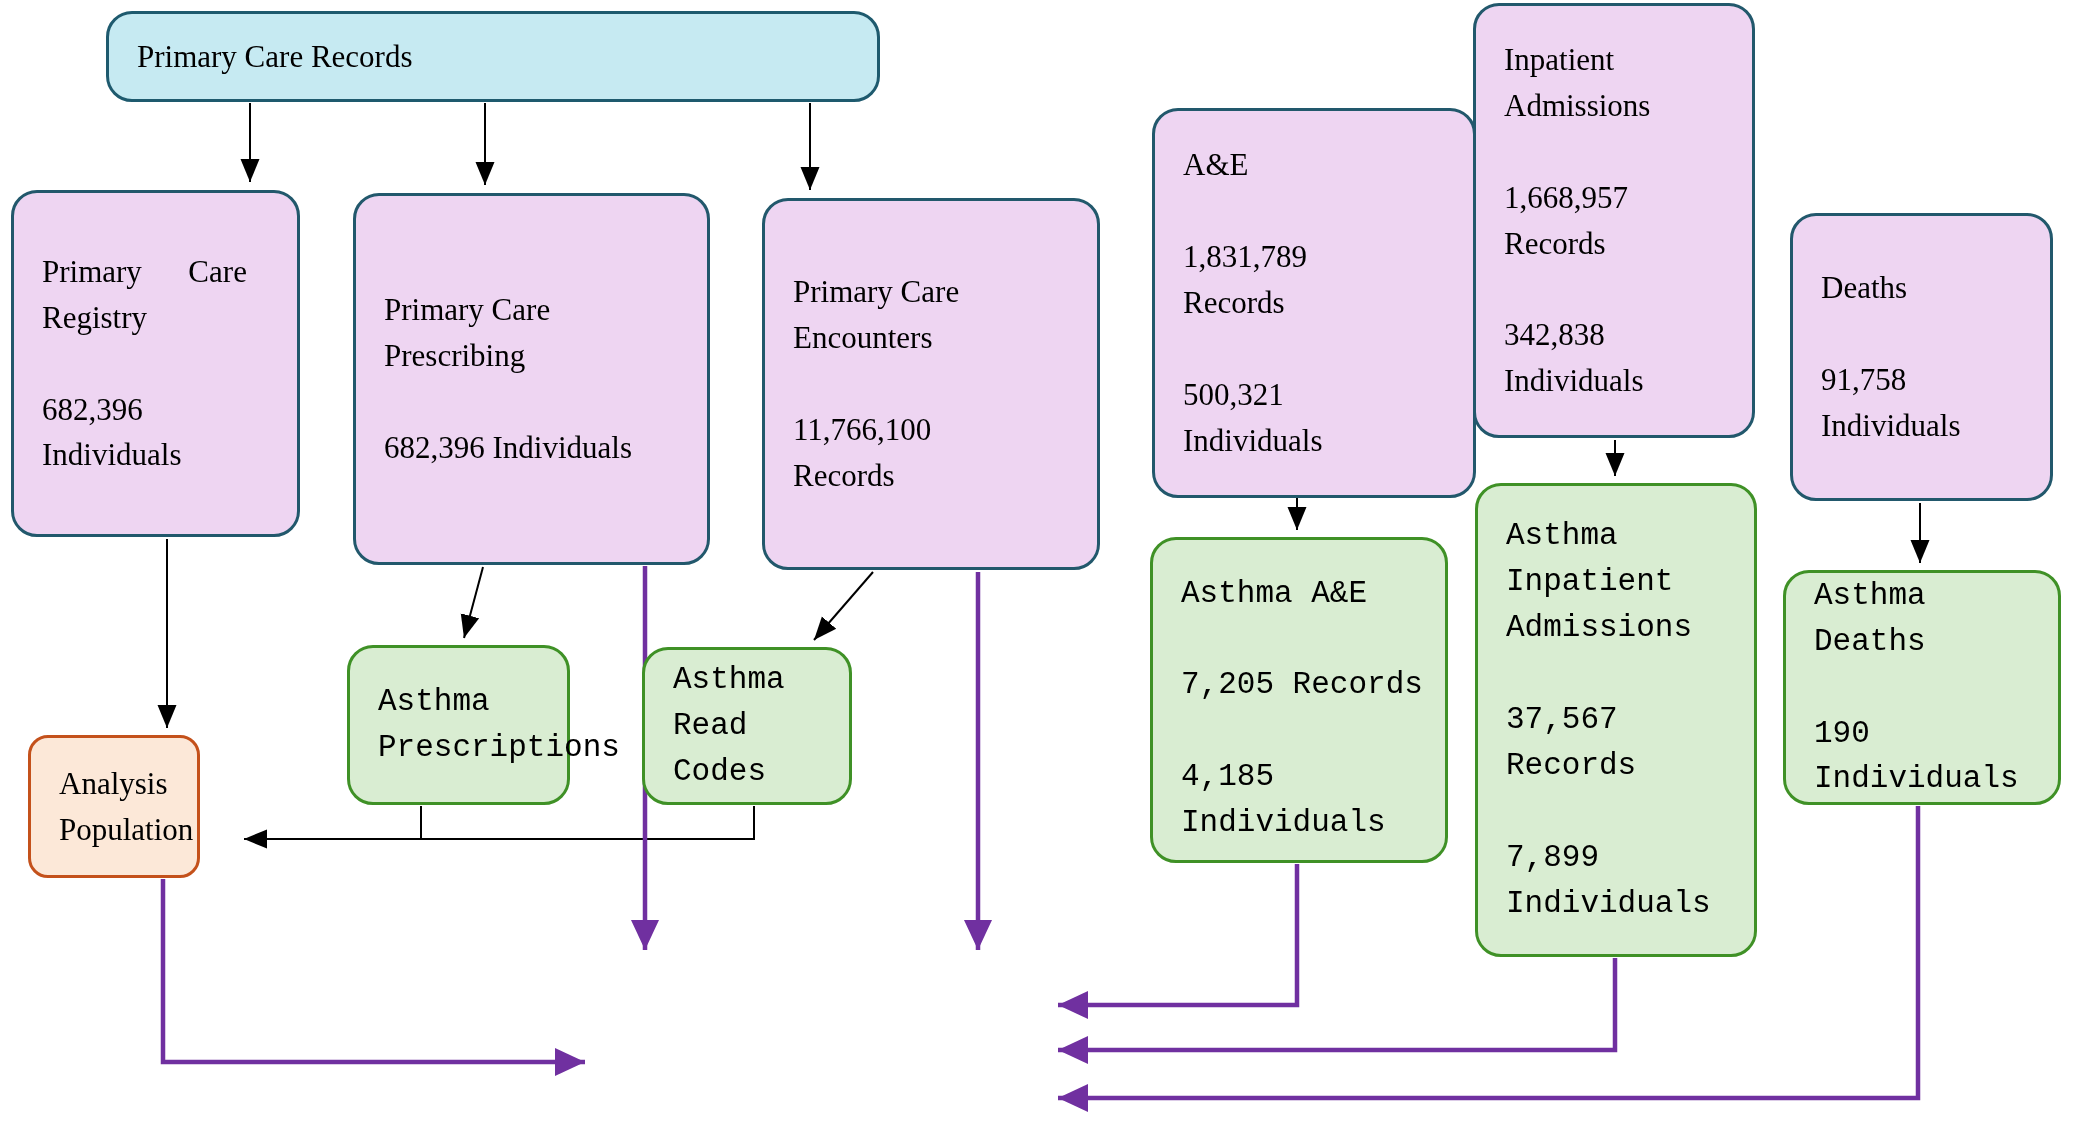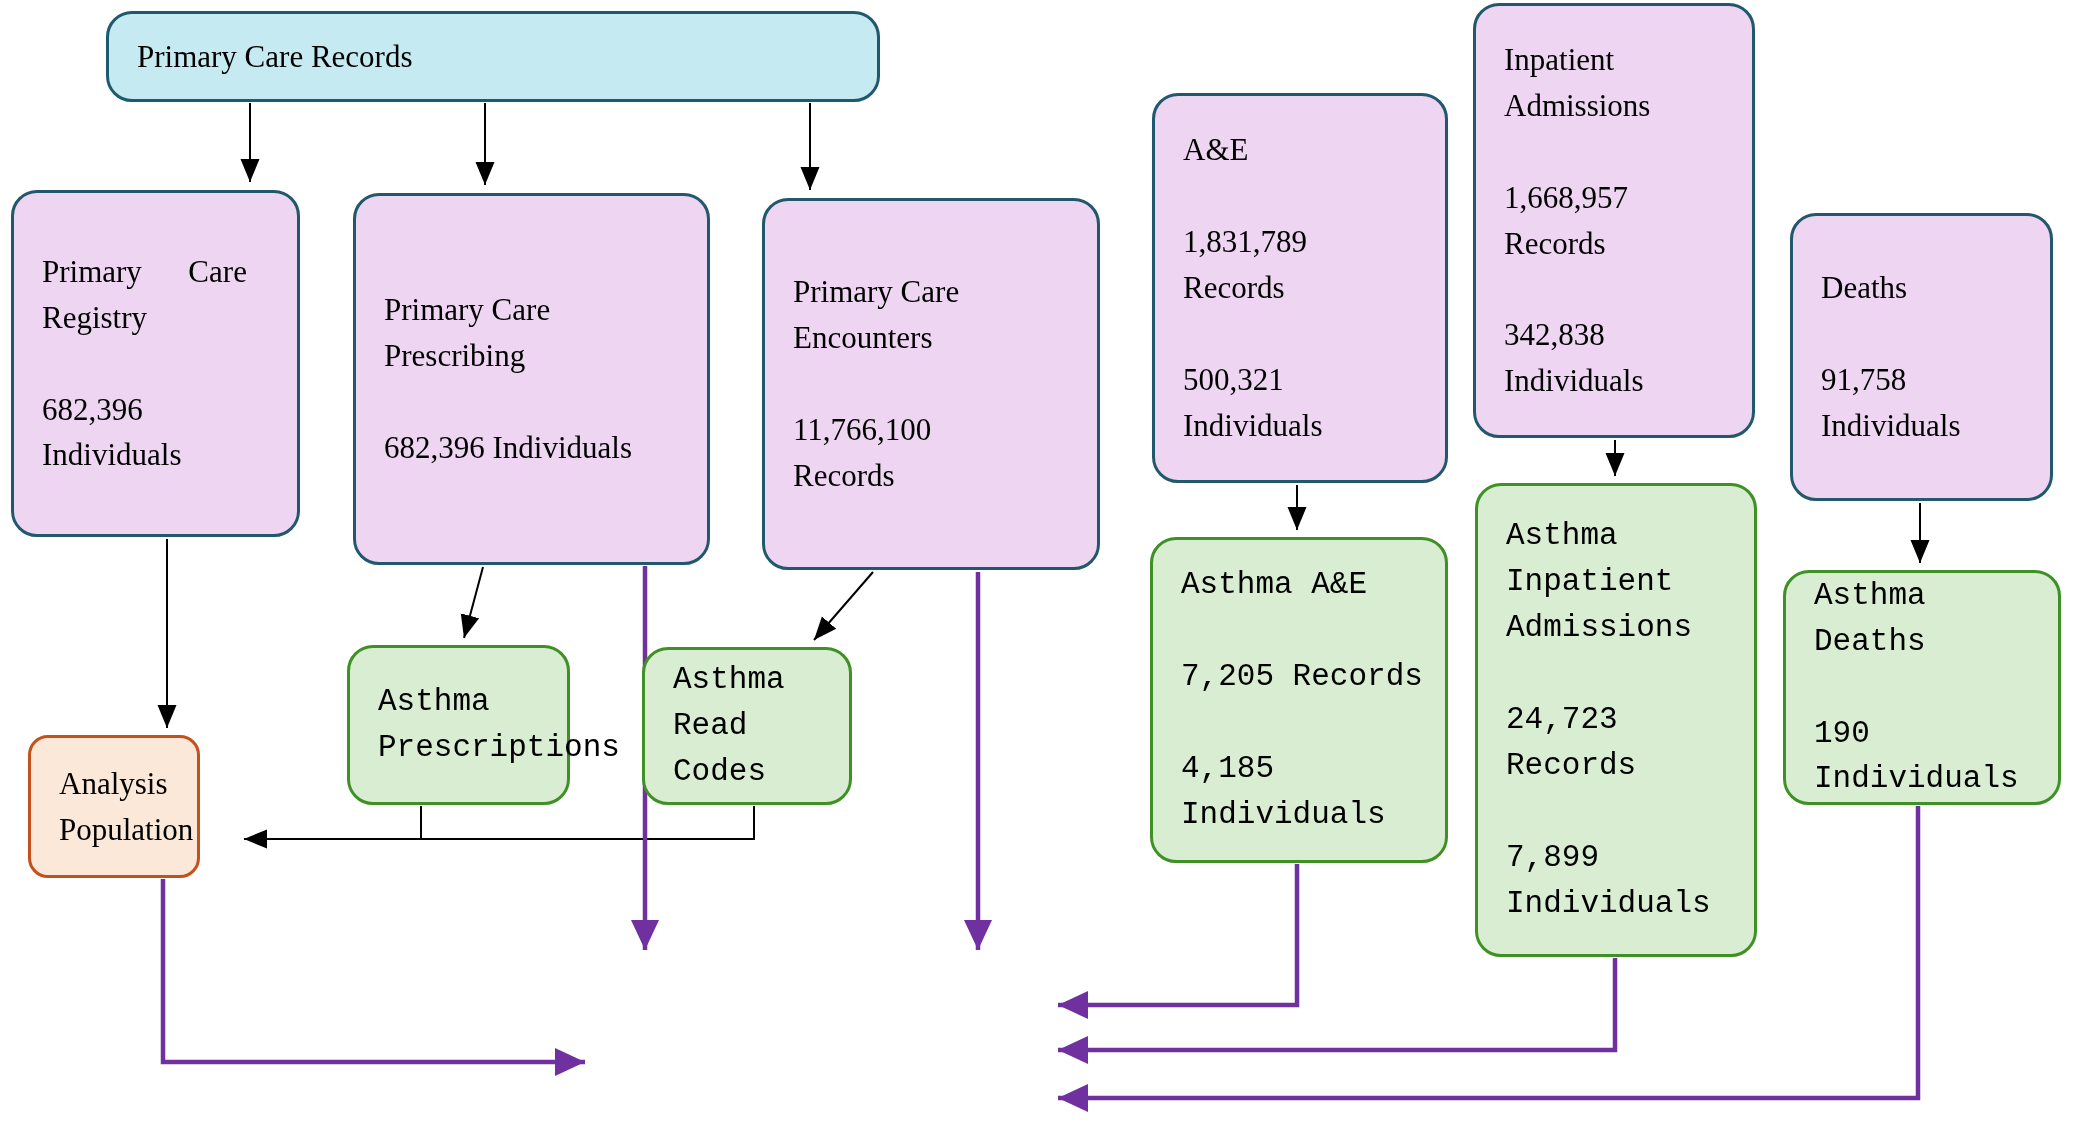--- a/index.html
+++ b/index.html
@@ -98,21 +98,21 @@
 
   <div class="node pink" style="left:762px;top:198px;width:338px;height:372px;">
     <div class="content">
       <div class="para">Primary Care
 Encounters</div>
       <div class="para">11,766,100
 Records</div>
     </div>
   </div>
 
-  <div class="node pink" style="left:1152px;top:93px;width:296px;height:390px;">
+  <div class="node pink" style="left:1152px;top:108px;width:324px;height:390px;">
     <div class="content">
       <div class="para">A&amp;E</div>
       <div class="para">1,831,789
 Records</div>
       <div class="para">500,321
 Individuals</div>
     </div>
   </div>
 
   <div class="node pink" style="left:1473px;top:3px;width:282px;height:435px;">
@@ -141,35 +141,35 @@
     </div>
   </div>
 
   <div class="node green" style="left:642px;top:647px;width:210px;height:158px;">
     <div class="content">
       <div class="para">Asthma
 Read Codes</div>
     </div>
   </div>
 
-  <div class="node green" style="left:1150px;top:537px;width:298px;height:326px;">
+  <div class="node green" style="left:1150px;top:537px;width:298px;height:326px;align-items:flex-end;">
     <div class="content">
       <div class="para">Asthma A&amp;E</div>
       <div class="para">7,205 Records</div>
       <div class="para">4,185
 Individuals</div>
     </div>
   </div>
 
   <div class="node green" style="left:1475px;top:483px;width:282px;height:474px;">
     <div class="content">
       <div class="para">Asthma
 Inpatient
 Admissions</div>
-      <div class="para">24,723
+      <div class="para">37,567
 Records</div>
       <div class="para">7,899
 Individuals</div>
     </div>
   </div>
 
   <div class="node green" style="left:1783px;top:570px;width:278px;height:235px;">
     <div class="content">
       <div class="para">Asthma Deaths</div>
       <div class="para">190

